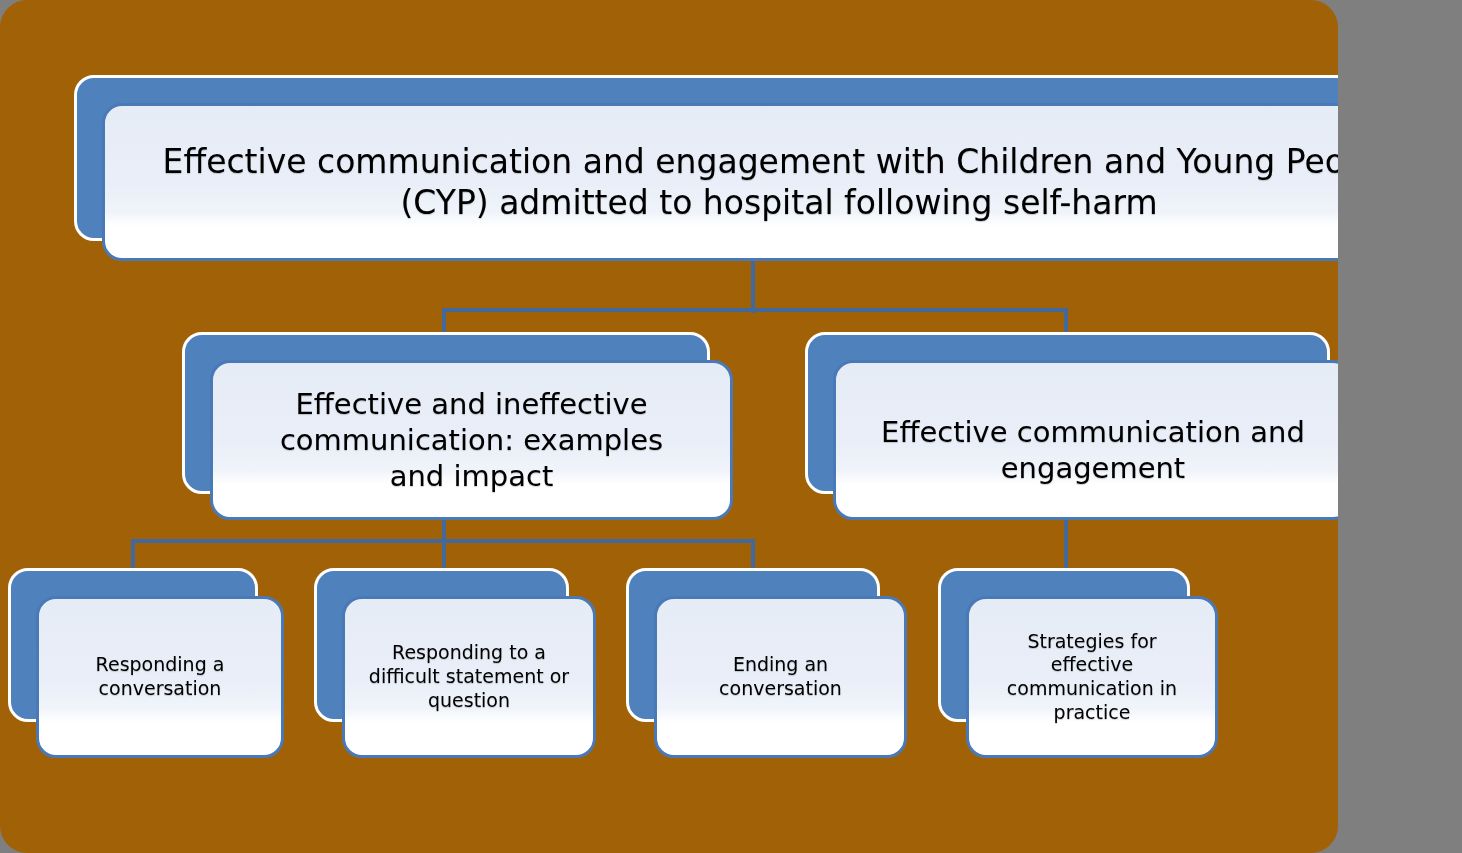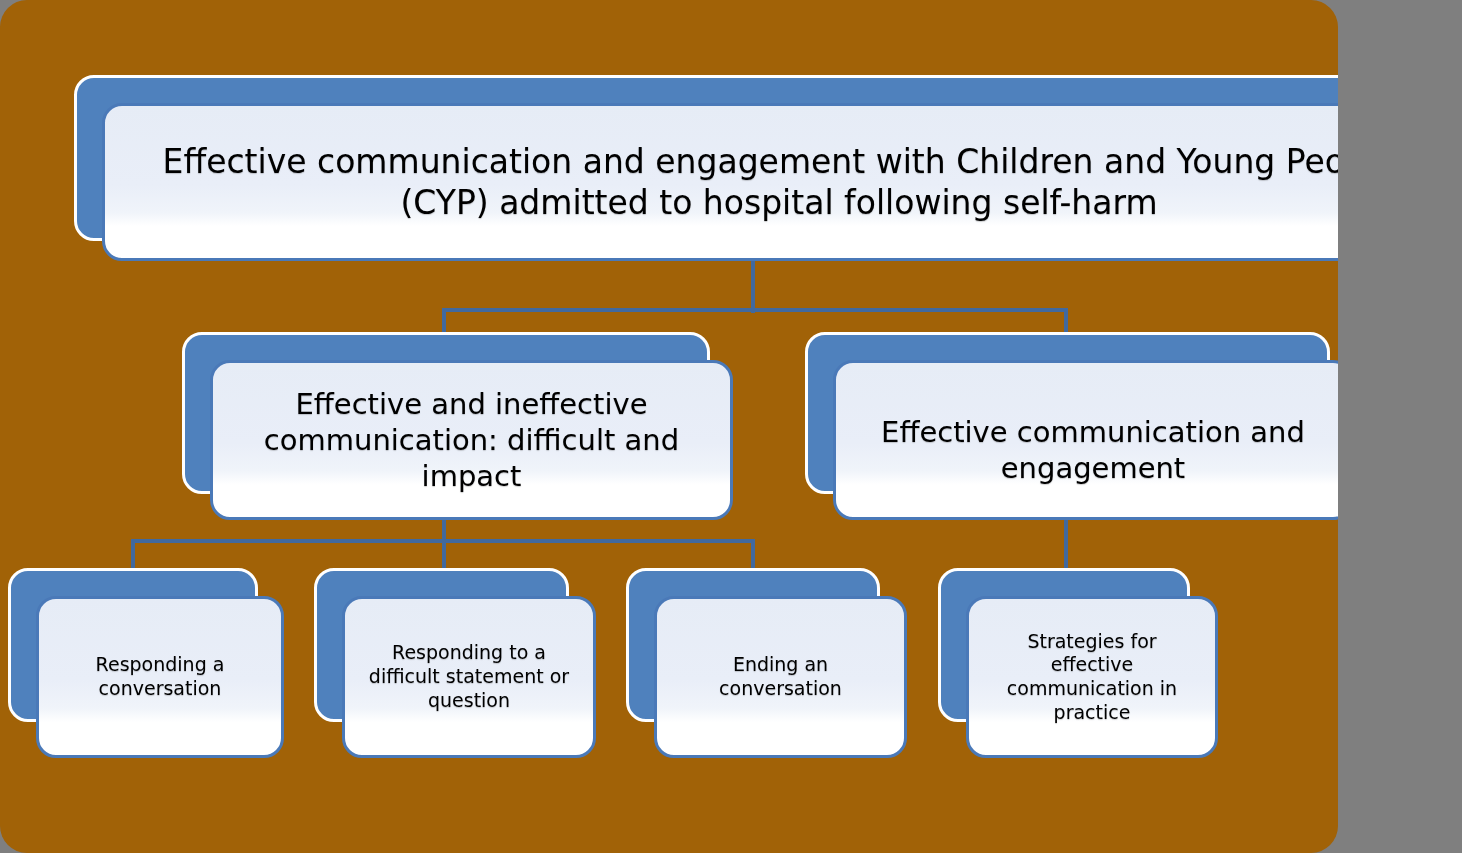--- a/index.html
+++ b/index.html
@@ -122,21 +122,21 @@
   <div class="node n-root">
     <div class="back"></div>
     <div class="front">
       <div class="label">Effective communication and engagement with Children and Young People (CYP) admitted to hospital following self-harm</div>
     </div>
   </div>
 
   <div class="node n-branch-left">
     <div class="back"></div>
     <div class="front">
-      <div class="label">Effective and ineffective communication:  difficult and impact</div>
+      <div class="label">Effective and ineffective communication:  examples and impact</div>
     </div>
   </div>
 
   <div class="node n-branch-right">
     <div class="back"></div>
     <div class="front">
       <div class="label">Effective communication and engagement</div>
     </div>
   </div>
 

